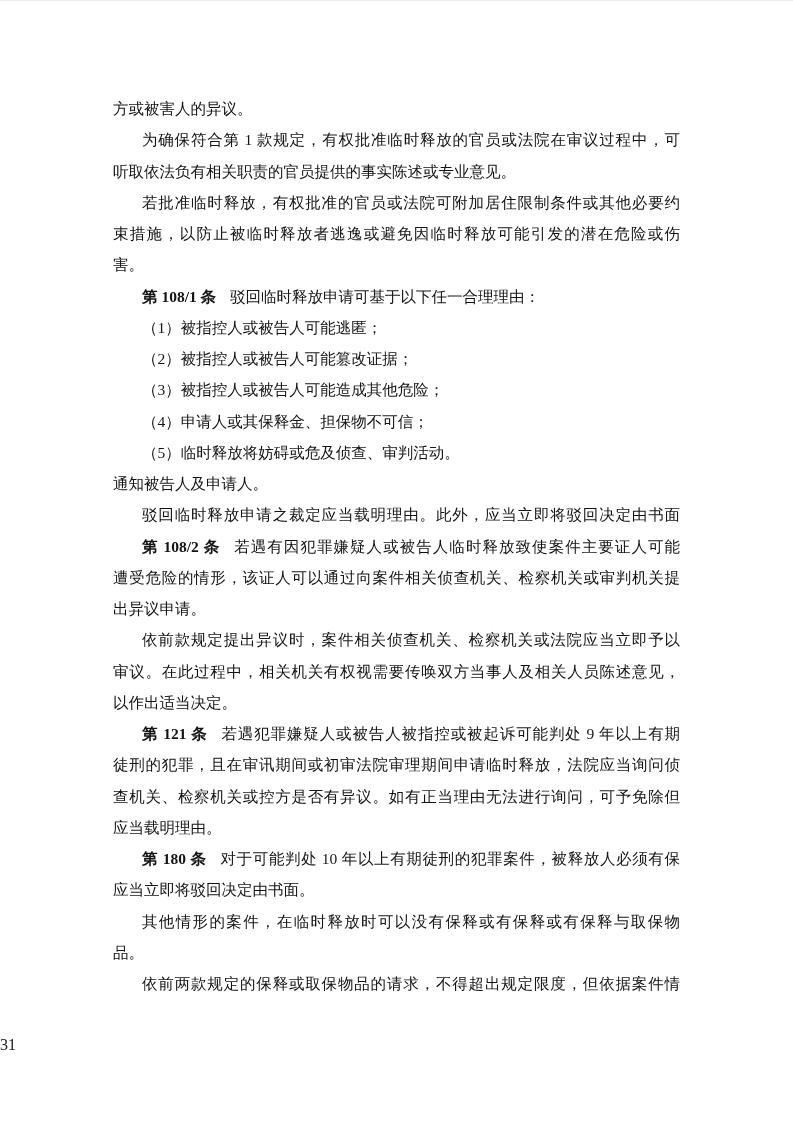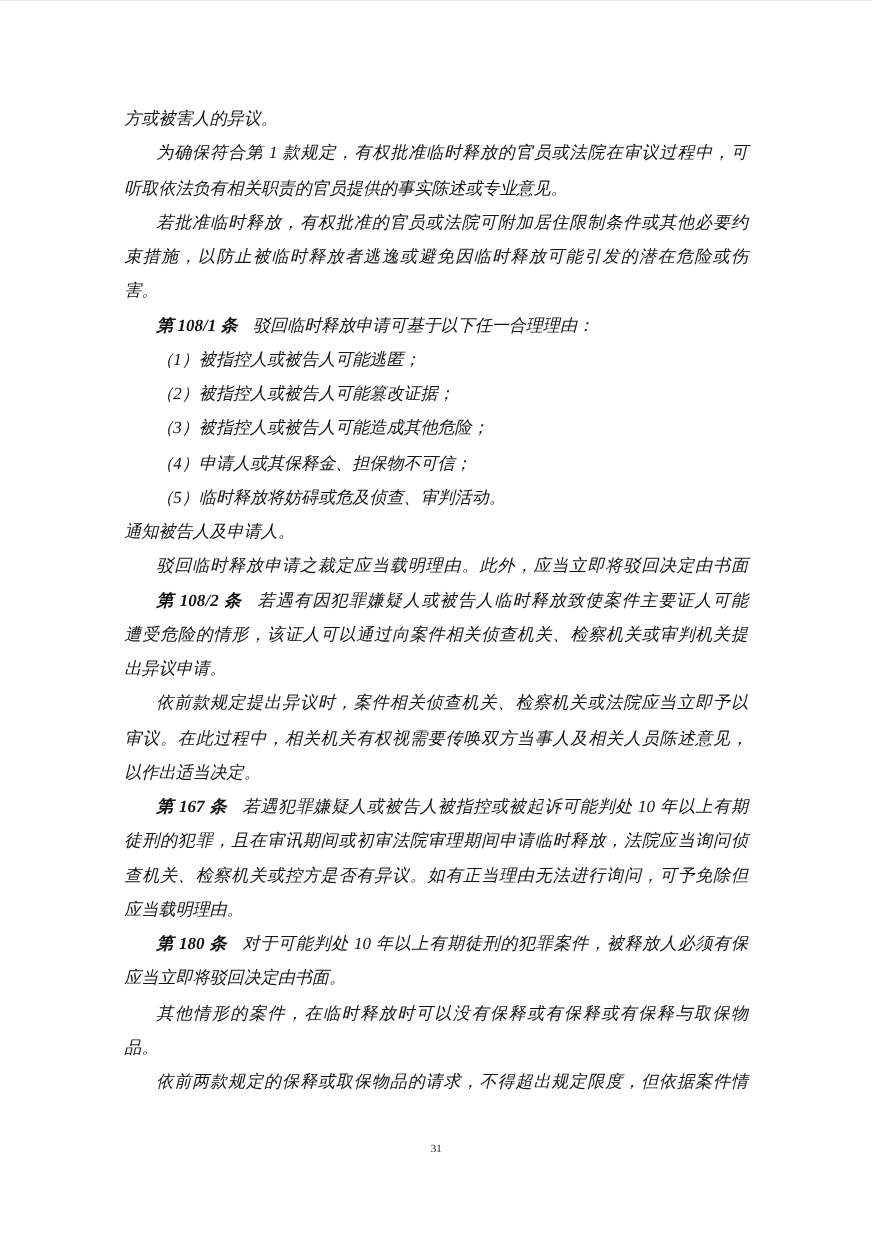--- a/index.html
+++ b/index.html
@@ -26,21 +26,20 @@
   }
   .content {
     position: absolute;
     top: 92px;
     left: 113px;
     width: 567px;
   }
   .para {
     margin: 0;
     padding: 0;
-    font-style: italic;
   }
   .line {
     font-size: 15.5px;
     line-height: 31.25px;
     height: 31.25px;
     white-space: nowrap;
     text-align: left;
     overflow: visible;
   }
   .line.fill {
@@ -55,22 +54,22 @@
   .lead {
     font-weight: bold;
     margin-right: 0.9em;
     text-align: right;
   }
   .footer {
     position: absolute;
     top: 1036px;
     left: 0;
     width: 793px;
-    text-align: center;
-    font-size: 10px;
+    text-align: left;
+    font-size: 16px;
     line-height: 16px;
     color: #1a1a1a;
   }
 </style>
 </head>
 <body>
 
 <div class="page">
   <div class="content">
 
@@ -125,21 +124,21 @@
     </div>
 
     <div class="para">
       <div class="line fill indent">依前款规定提出异议时，案件相关侦查机关、检察机关或法院应当立即予以</div>
       <div class="line fill">审议。在此过程中，相关机关有权视需要传唤双方当事人及相关人员陈述意见，</div>
       <div class="line">以作出适当决定。</div>
     </div>
 
     <div class="para">
       <div class="line fill indent">
-        <b class="lead">第 167 条</b><span>若遇犯罪嫌疑人或被告人被指控或被起诉可能判处 10 年以上有期</span>
+        <b class="lead">第 121 条</b><span>若遇犯罪嫌疑人或被告人被指控或被起诉可能判处 9 年以上有期</span>
       </div>
       <div class="line fill">徒刑的犯罪，且在审讯期间或初审法院审理期间申请临时释放，法院应当询问侦</div>
       <div class="line fill">查机关、检察机关或控方是否有异议。如有正当理由无法进行询问，可予免除但</div>
       <div class="line">应当载明理由。</div>
     </div>
 
     <div class="para">
       <div class="line fill indent">
         <b class="lead">第 180 条</b><span>对于可能判处 10 年以上有期徒刑的犯罪案件，被释放人必须有保</span>
       </div>

